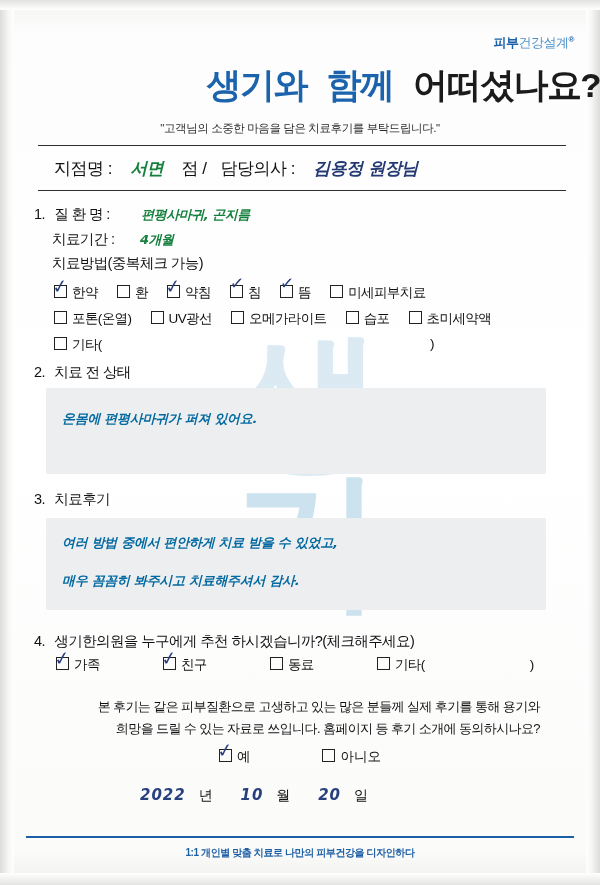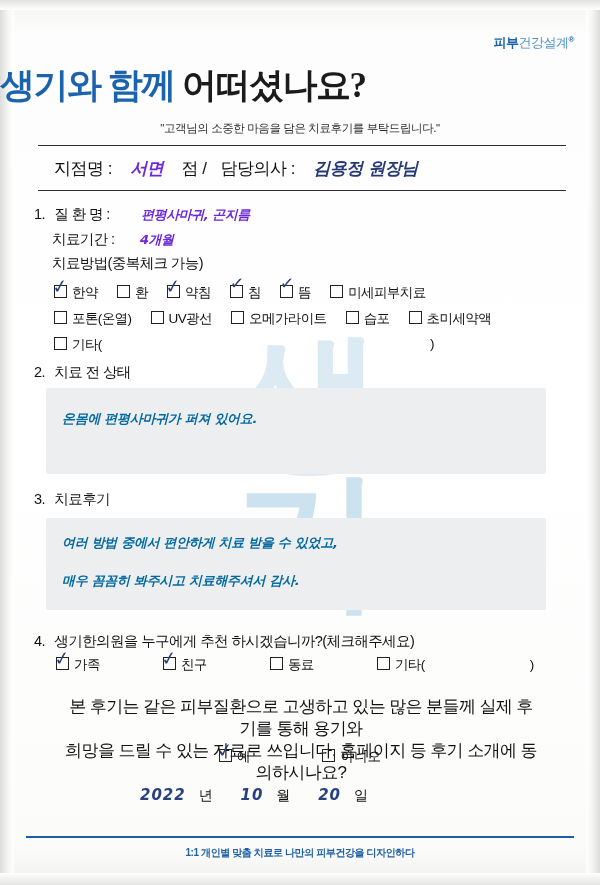--- a/index.html
+++ b/index.html
@@ -65,25 +65,25 @@
     letter-spacing: -0.5px;
     font-weight: 700;
   }
   .brand .thin { color: #4a8ec9; font-weight: 400; }
   .brand .reg { font-size: 8px; vertical-align: super; }
 
   .headline {
     position: absolute;
     left: 0; right: 0;
     top: 62px;
-    text-align: left;
+    text-align: right;
     font-size: 35px;
     font-weight: 700;
     letter-spacing: -1.5px;
-    font-family: Liberation Serif, serif;
+    font-family: Liberation Mono, monospace;
   }
   .headline .blue { color: #1c63ad; }
   .headline .dark { color: #1b1b1b; }
 
   .subline {
     position: absolute;
     left: 0; right: 0;
     top: 121px;
     text-align: center;
     font-size: 11.5px;
@@ -106,21 +106,21 @@
     position: absolute;
     left: 54px;
     top: 157px;
     font-size: 17px;
     color: #111;
     letter-spacing: -0.5px;
   }
   .branch-row .lbl { font-weight: 500; }
   .hand {
     font-family: "DejaVu Sans", sans-serif;
-    color: #6d28d9;
+    color: #15803d;
     font-style: italic;
     font-weight: 600;
     letter-spacing: -0.5px;
   }
   .hand.ink { color: #253a72; }
 
   
   .q {
     position: absolute;
     font-size: 14.5px;
@@ -185,22 +185,22 @@
     white-space: nowrap;
   }
 
   .row-rec { left: 56px; top: 656px; }
 
   .consent {
     position: absolute;
     left: 62px;
     top: 696px;
     width: 478px;
-    text-align: center;
-    font-size: 17px;
+    text-align: right;
+    font-size: 13px;
     color: #111;
     line-height: 22px;
     letter-spacing: -0.6px;
   }
 
   .yn {
     position: absolute;
     left: 0; right: 0;
     top: 748px;
     text-align: center;

